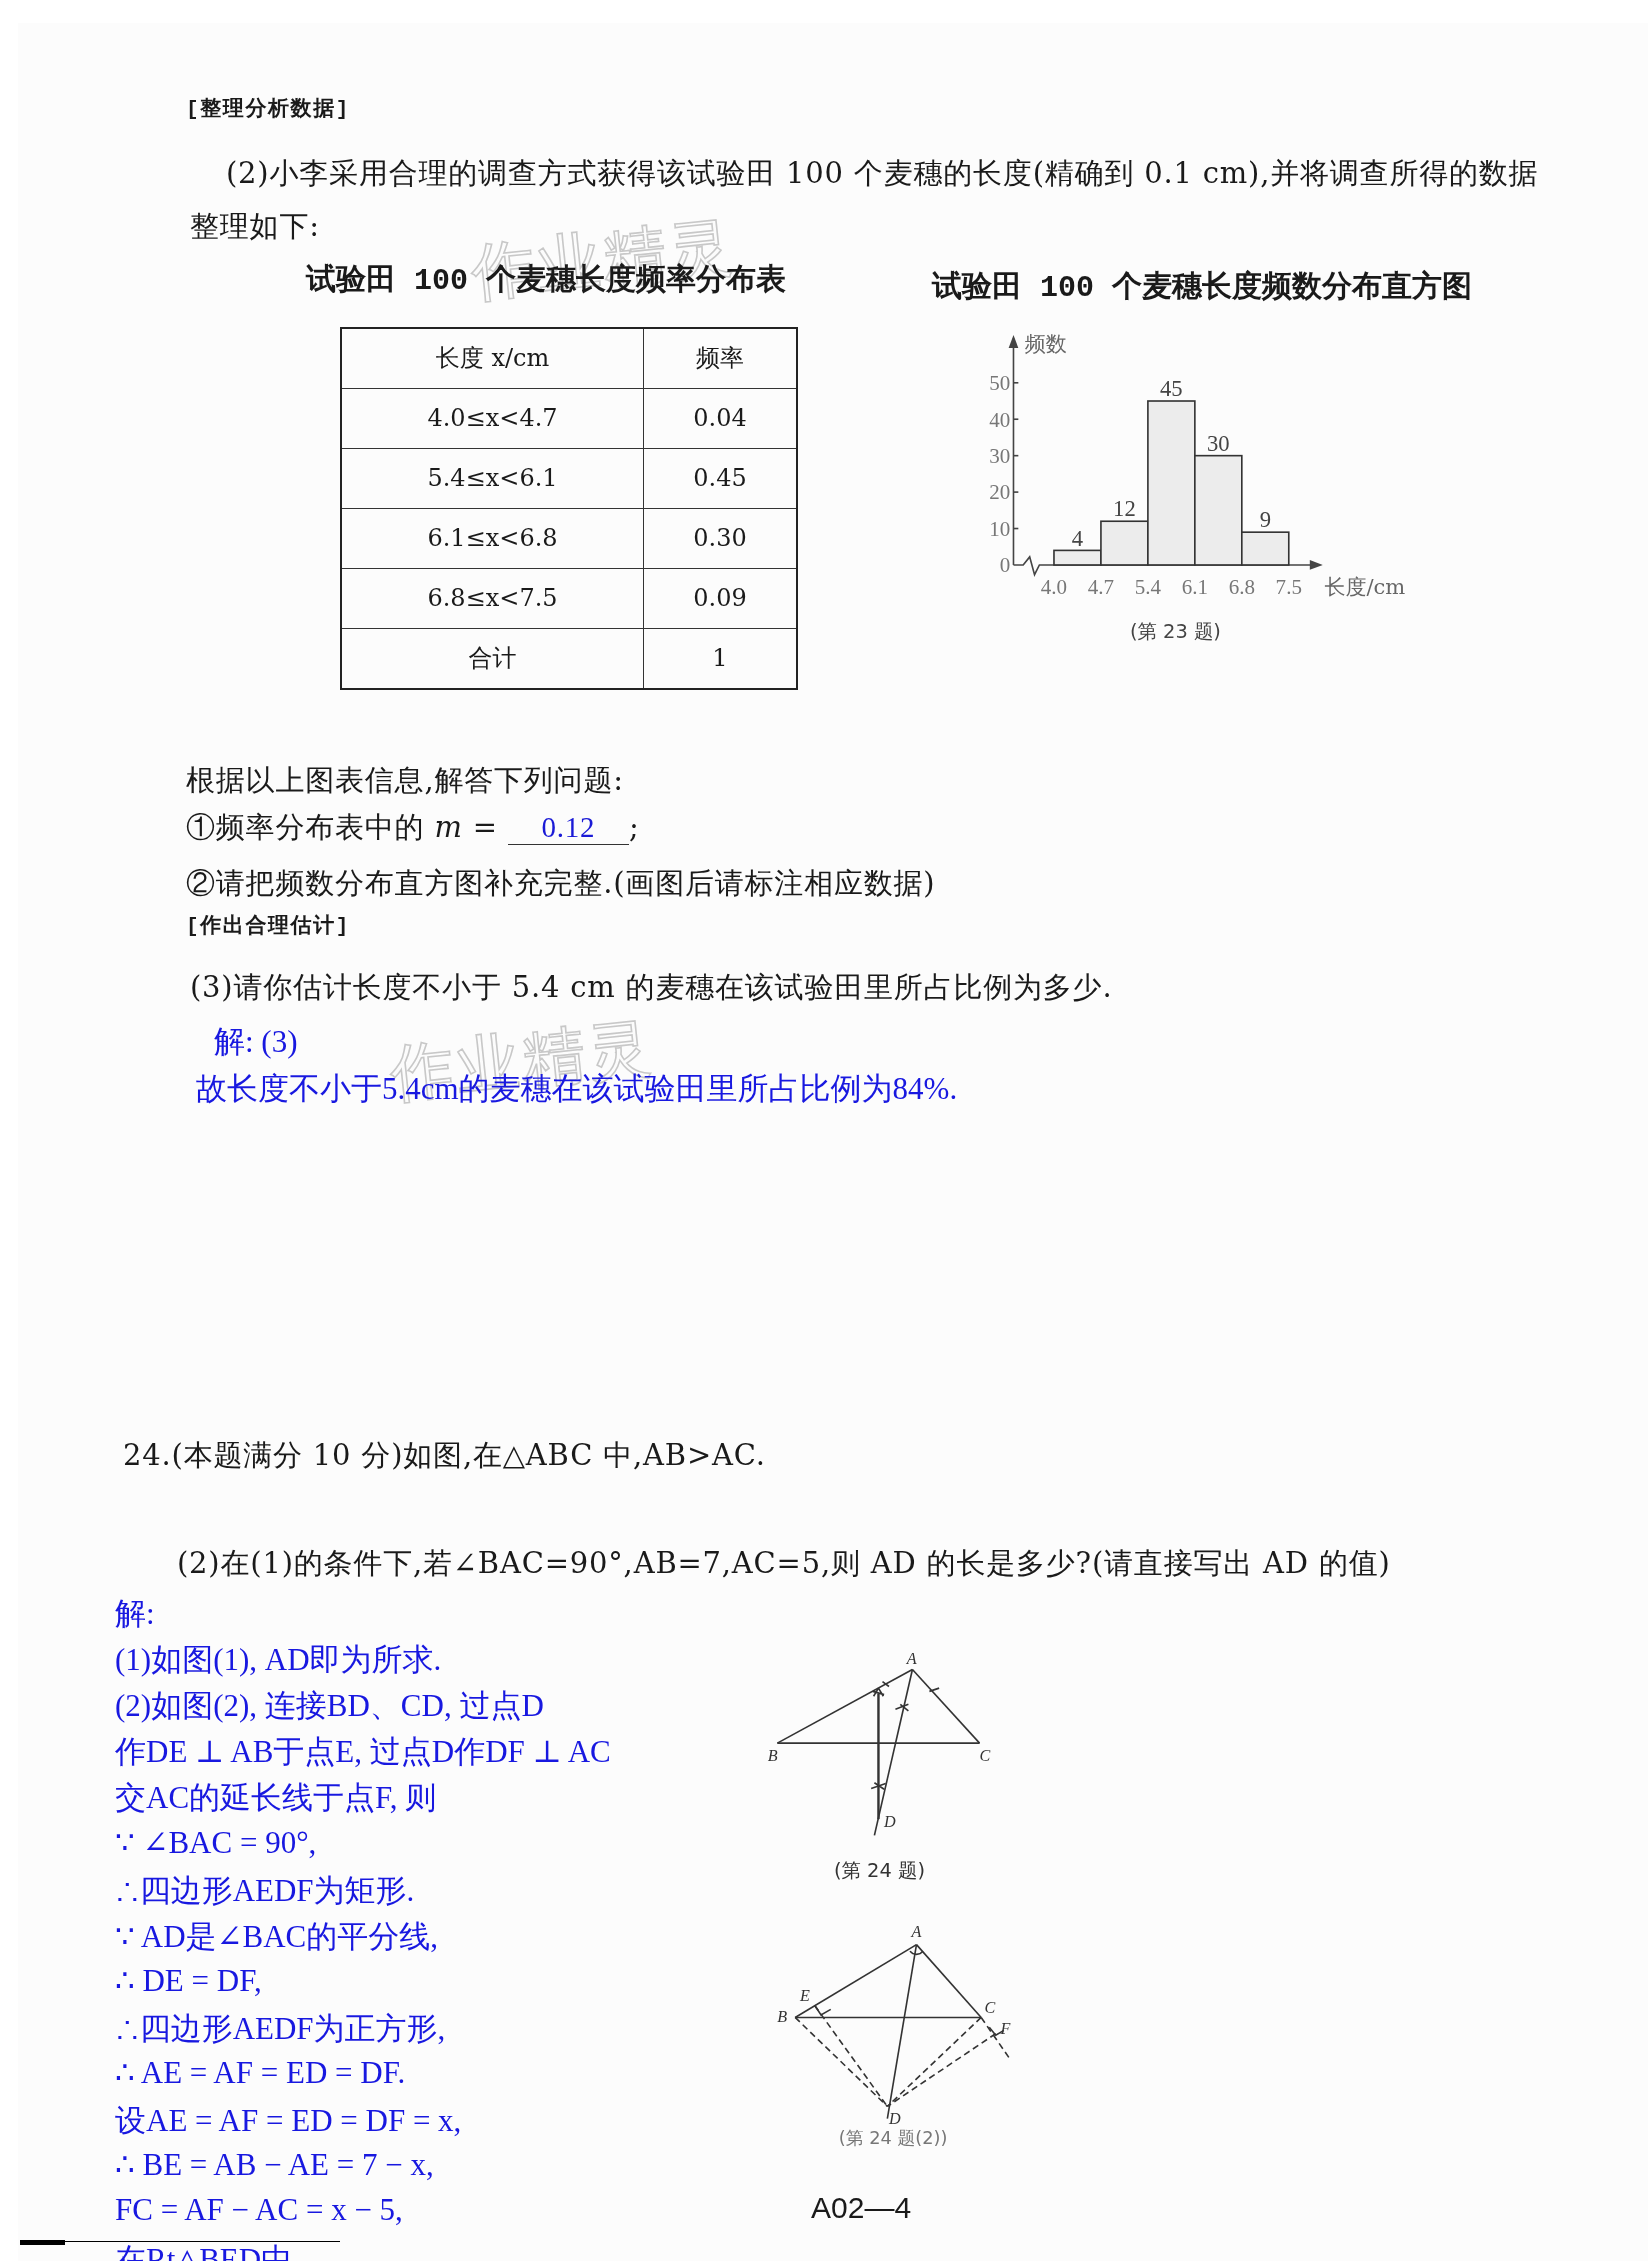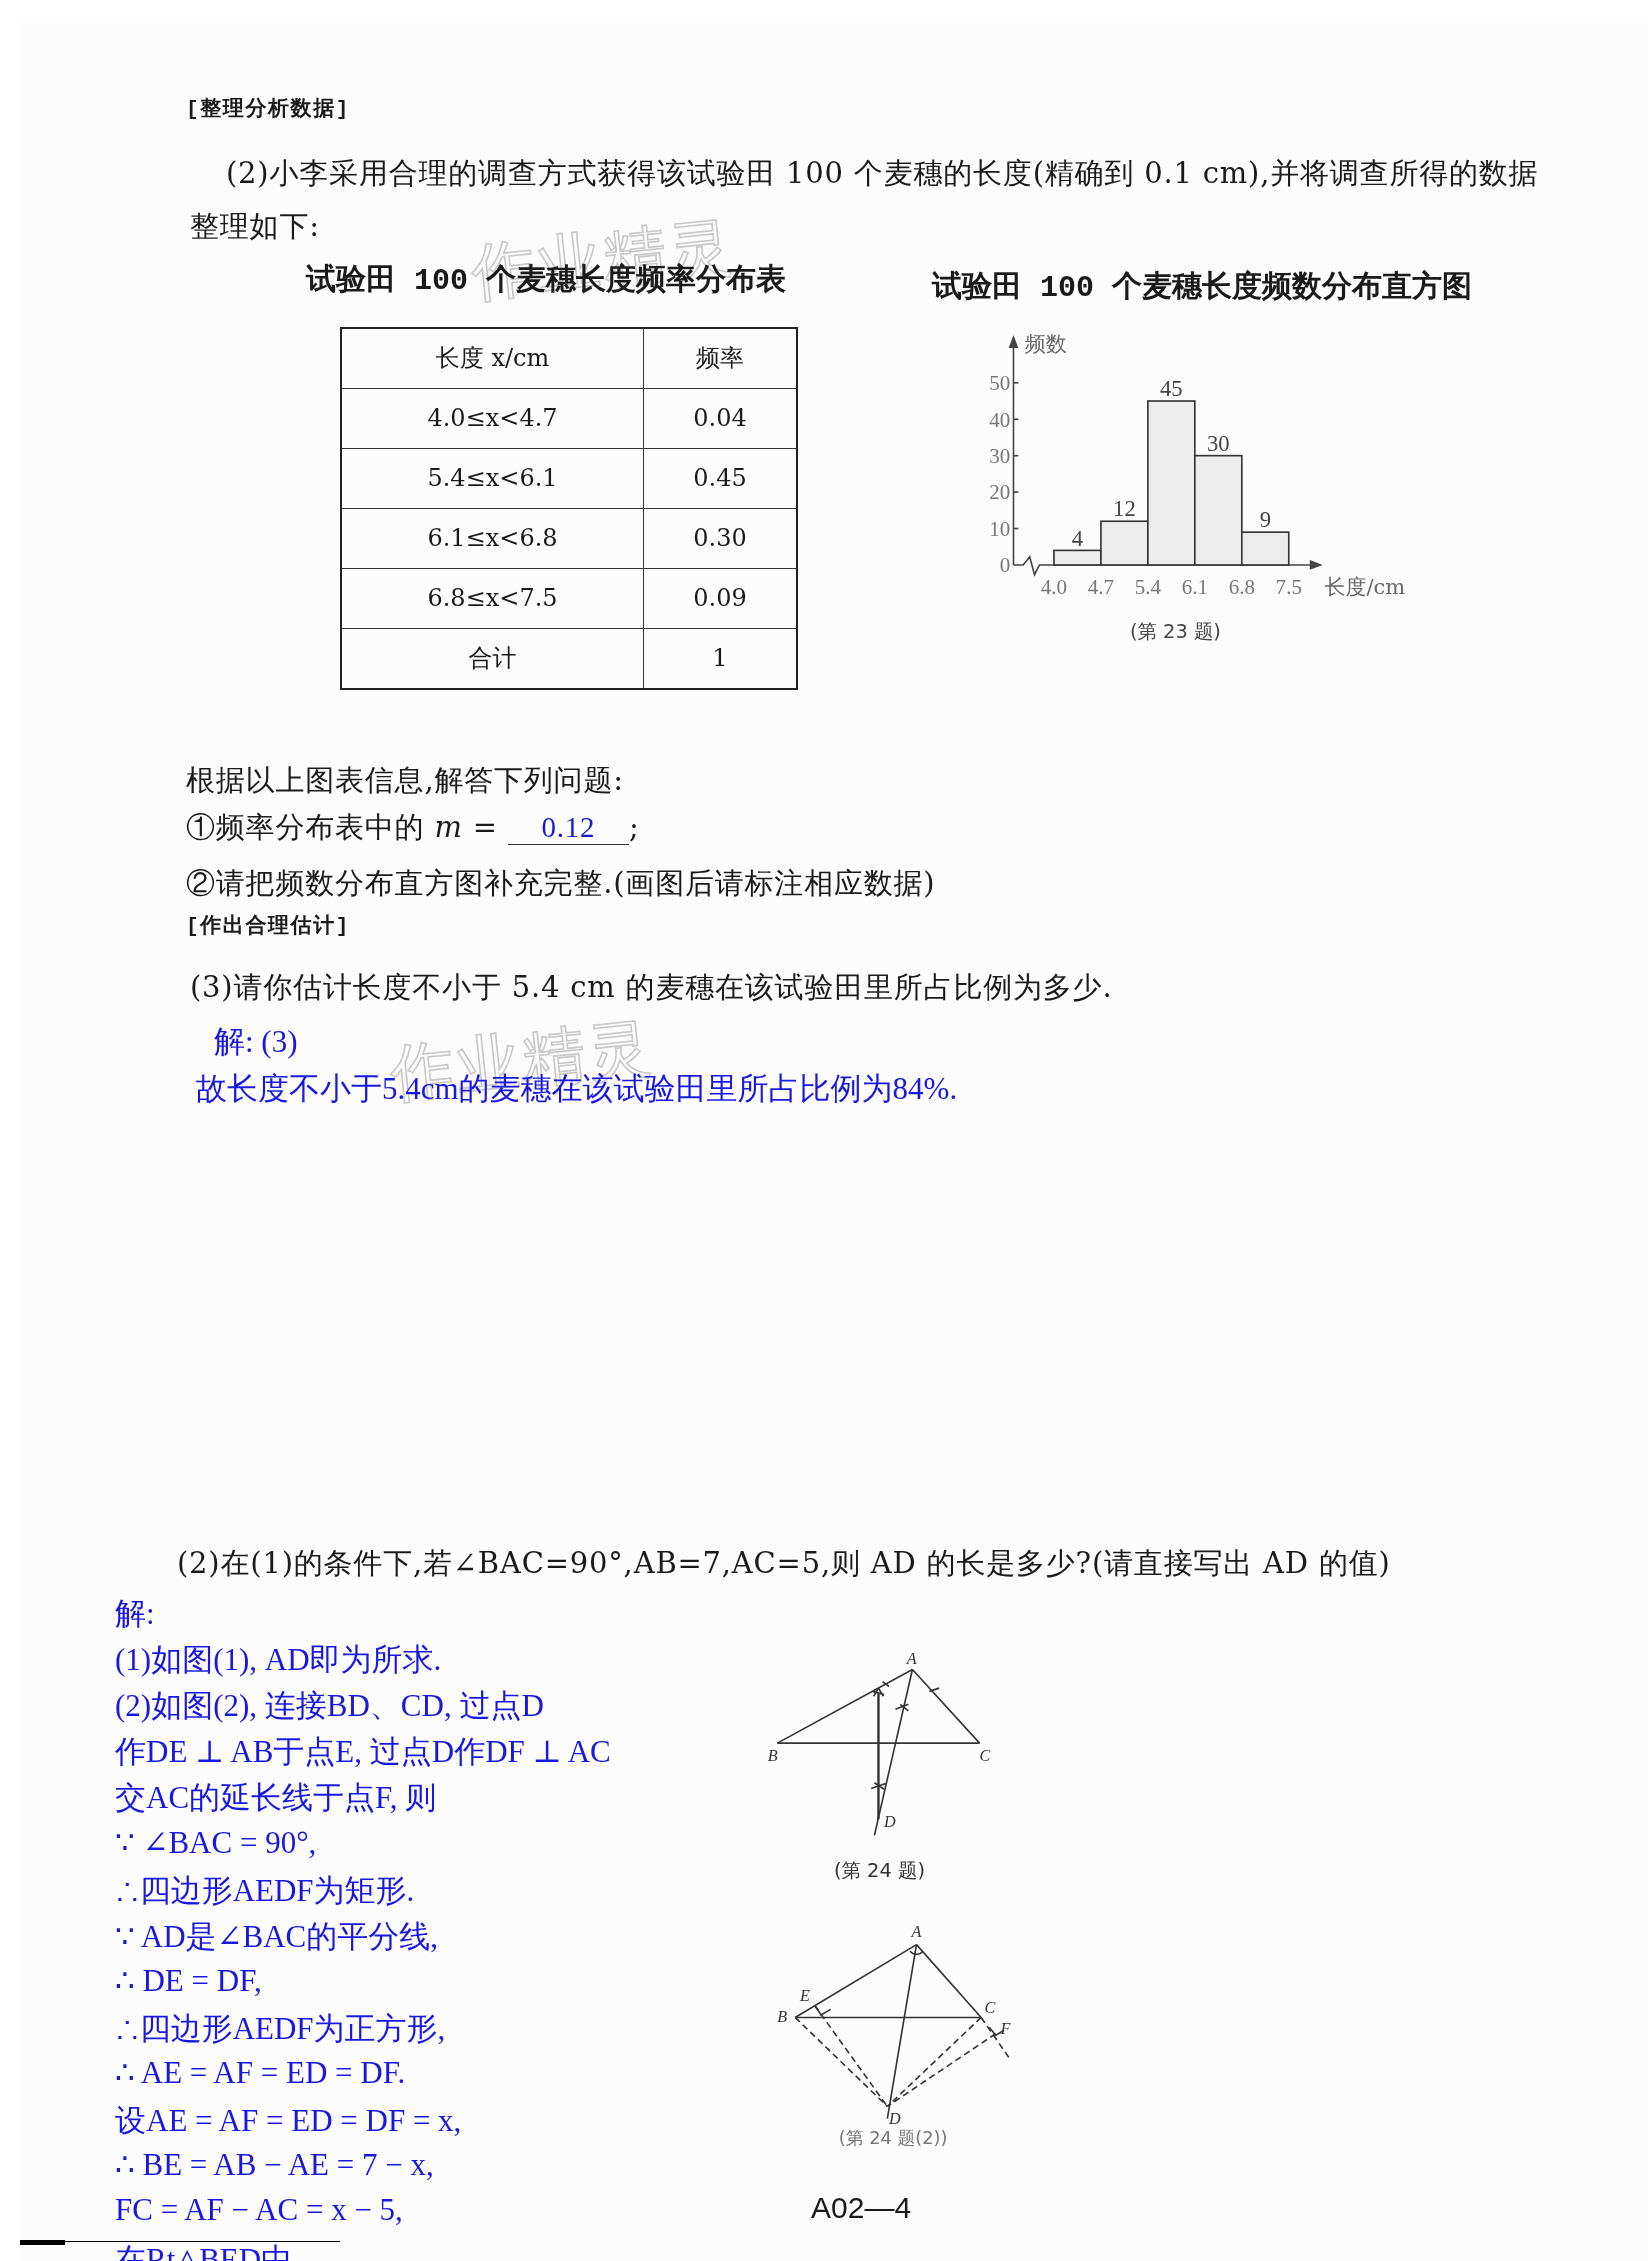--- a/index.html
+++ b/index.html
@@ -134,20 +134,21 @@
   <div class="abs body-text" style="left:168px; top:738px;">根据以上图表信息,解答下列问题:</div>
   <div class="abs body-text" style="left:168px; top:785px;">
     <span>①频率分布表中的 </span><span class="it">m</span><span> = </span><span class="blank">0.12</span><span>;</span>
   </div>
   <div class="abs body-text" style="left:168px; top:841px;">②请把频数分布直方图补充完整.(画图后请标注相应数据)</div>
   <div class="abs sec-head" style="left:168px; top:888px;">[作出合理估计]</div>
   <div class="abs body-text" style="left:172px; top:945px;">(3)请你估计长度不小于 5.4 cm 的麦穗在该试验田里所占比例为多少.</div>
   <div class="abs ans" style="left:196px; top:998px;">解:  (3)</div>
   <div class="abs ans" style="left:178px; top:1045px;">故长度不小于5.4cm的麦穗在该试验田里所占比例为84%.</div>
 
+  <div class="abs body-text" style="left:105px; top:1413px;">24.(本题满分 10 分)如图,在△ABC 中,AB&gt;AC.</div>
   <div class="abs body-text" style="left:159px; top:1521px;">(2)在(1)的条件下,若∠BAC=90°,AB=7,AC=5,则 AD 的长是多少?(请直接写出 AD 的值)</div>
 
   <div id="solution" class="abs" style="left:97px; top:1570px;">
       <div class="abs ans" style="left: 0px; top: 0px;">解:</div>
       <div class="abs ans" style="left: 0px; top: 46px;">(1)如图(1), AD即为所求.</div>
       <div class="abs ans" style="left: 0px; top: 92px;">(2)如图(2), 连接BD、CD, 过点D</div>
       <div class="abs ans" style="left: 0px; top: 138px;">作DE ⊥ AB于点E, 过点D作DF ⊥ AC</div>
       <div class="abs ans" style="left: 0px; top: 184px;">交AC的延长线于点F, 则</div>
       <div class="abs ans" style="left: 0px; top: 231px; text-align: center;">∵ ∠BAC = 90°,</div>
       <div class="abs ans" style="left: 0px; top: 277px;">∴四边形AEDF为矩形.</div>

